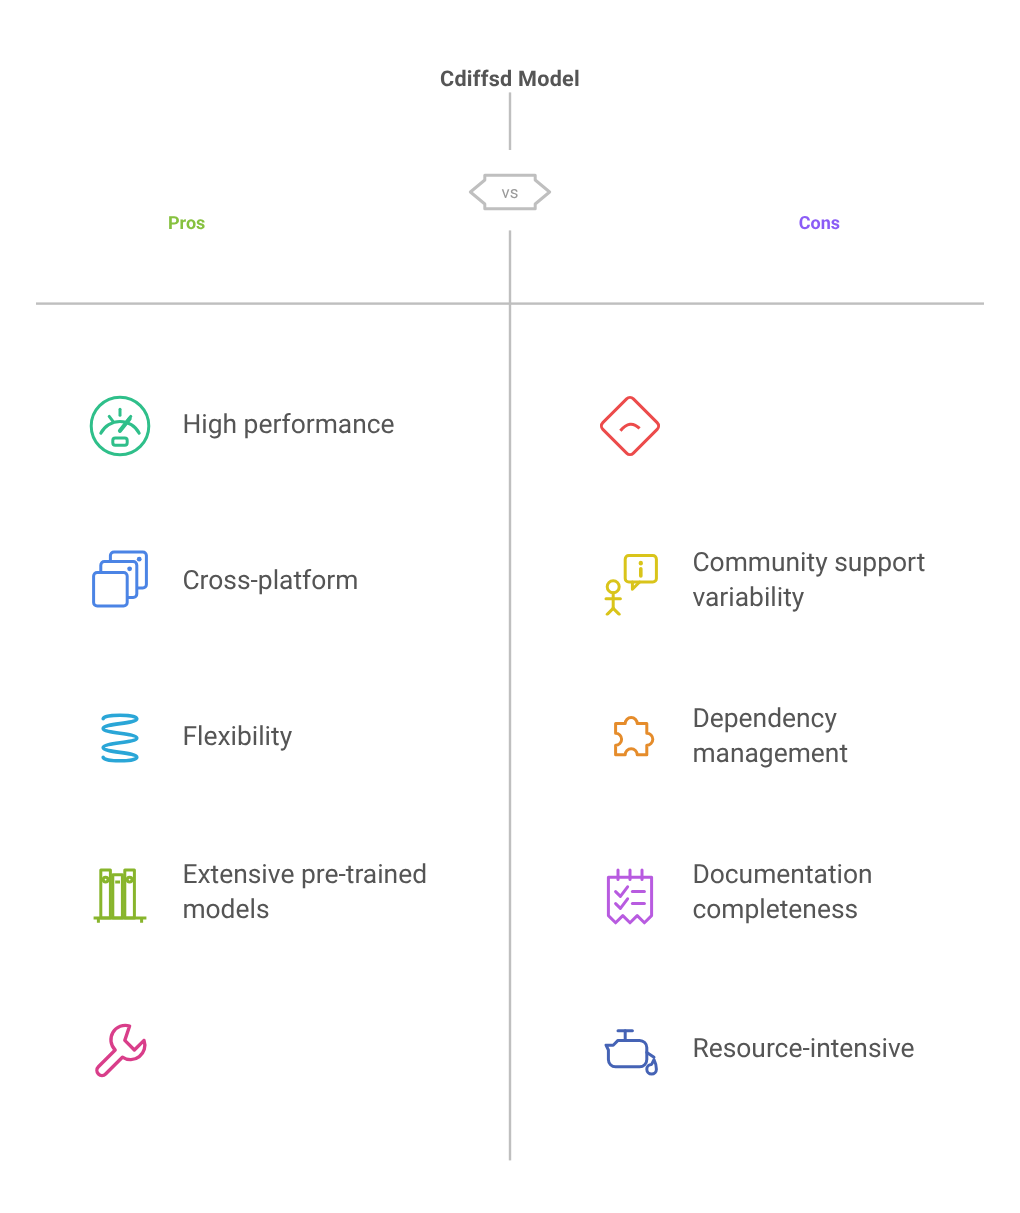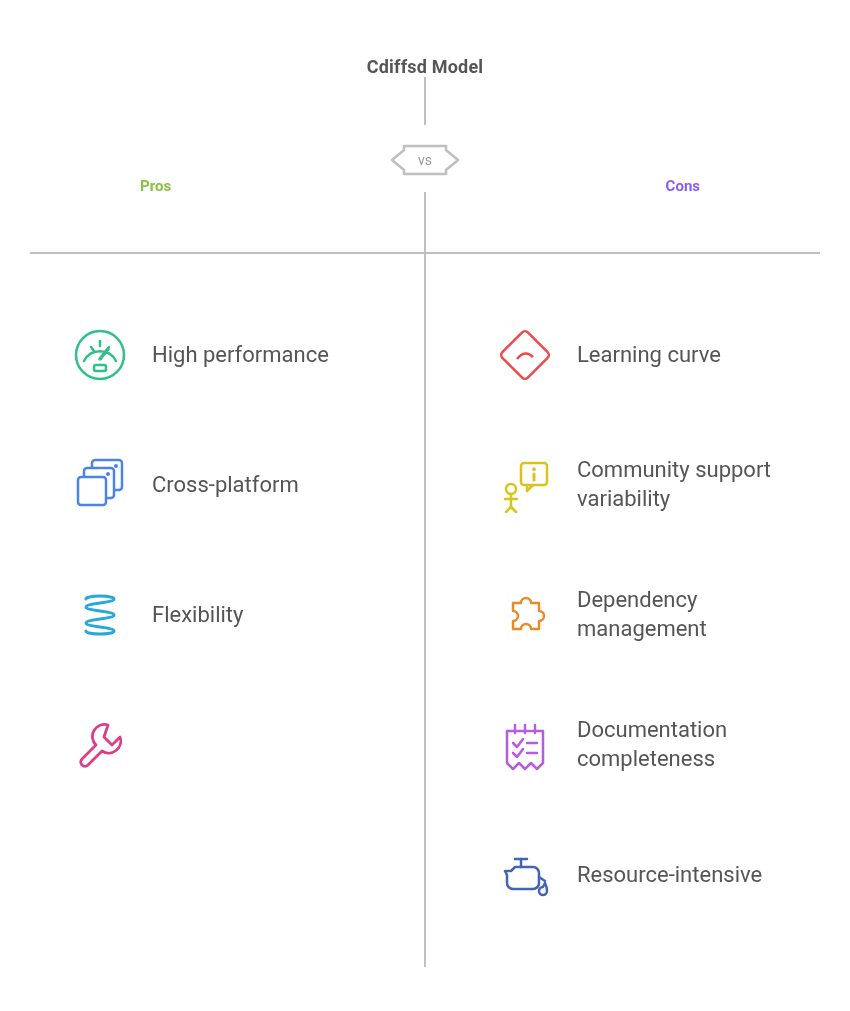--- a/index.html
+++ b/index.html
@@ -163,41 +163,56 @@
 
       <div class="row">
         <div class="icon-wrap">
           <svg viewBox="0 0 56 56" fill="none" stroke-width="3" stroke-linecap="round" stroke="#2aa6d7">
             <path d="M14 12 C14 8 42 8 42 12 C42 16 14 16 14 20 C14 24 42 24 42 28 C42 32 14 32 14 36 C14 40 42 40 42 44 C42 48 14 48 14 44"></path>
           </svg>
         </div>
         <div class="row-label">Flexibility</div>
       </div>
 
+      <div class="row">
+        <div class="icon-wrap">
+          <svg viewBox="0 0 56 56" fill="none" stroke-width="2.5" stroke-linejoin="round" stroke="#88b52c">
+            <line x1="6" y1="48" x2="50" y2="48"></line>
+            <line x1="10" y1="48" x2="10" y2="52"></line>
+            <line x1="46" y1="48" x2="46" y2="52"></line>
+            <rect x="12" y="8" width="8" height="40"></rect>
+            <rect x="22" y="12" width="8" height="36"></rect>
+            <rect x="32" y="8" width="8" height="40"></rect>
+            <circle cx="16" cy="16" r="2"></circle>
+            <circle cx="36" cy="16" r="2"></circle>
+            <line x1="24" y1="18" x2="28" y2="18"></line>
+          </svg>
+        </div>
+        <div class="row-label">Extensive pre-trained models</div>
+      </div>
 
       <div class="row">
         <div class="icon-wrap">
           <svg viewBox="0 0 56 56" fill="none" stroke-width="2.8" stroke-linecap="round" stroke-linejoin="round" stroke="#d93e8a">
             <path d="M36 8 A12 12 0 0 0 24 28 L10 42 A4 4 0 0 0 16 48 L30 34 A12 12 0 0 0 48 20 L40 28 L32 20 Z"></path>
           </svg>
         </div>
       </div>
 
     </div>
 
     <div class="col">
 
       <div class="row">
         <div class="icon-wrap">
           <svg viewBox="0 0 56 56" fill="none" stroke-width="2.5" stroke-linejoin="round" stroke="#ec4b4b">
             <rect x="10" y="10" width="36" height="36" rx="4" transform="rotate(45 28 28)"></rect>
             <path d="M20 32 Q28 22 36 30"></path>
           </svg>
         </div>
-        <div class="row-label">Learning curve</div>
       </div>
 
       <div class="row">
         <div class="icon-wrap">
           <svg viewBox="0 0 56 56" fill="none" stroke-width="2.5" stroke-linecap="round" stroke-linejoin="round" stroke="#d9c41a">
             <circle cx="14" cy="32" r="5"></circle>
             <line x1="14" y1="37" x2="14" y2="50"></line>
             <line x1="8" y1="42" x2="20" y2="42"></line>
             <line x1="14" y1="50" x2="9" y2="55"></line>
             <line x1="14" y1="50" x2="19" y2="55"></line>

